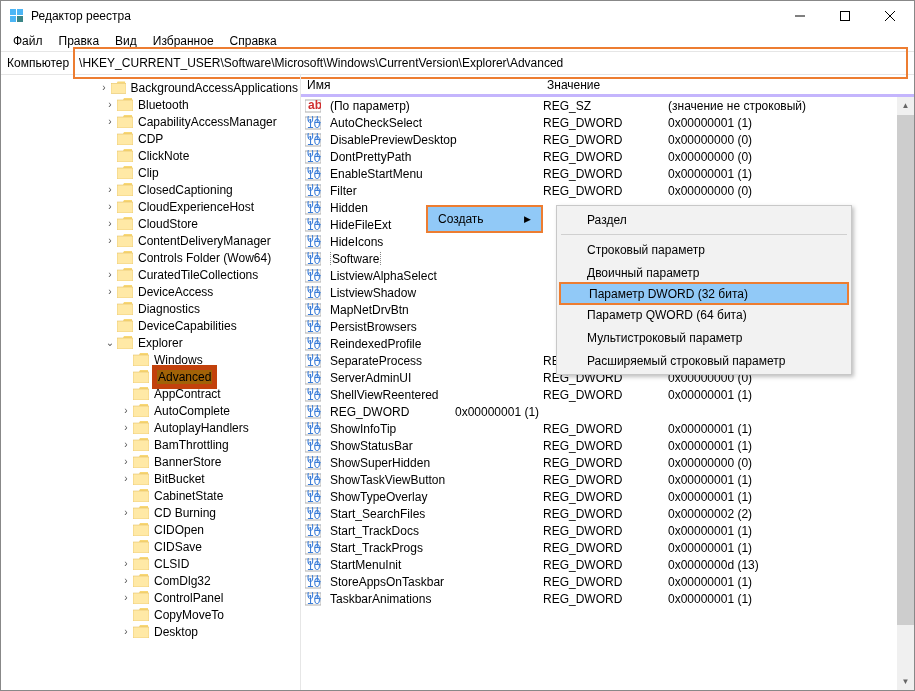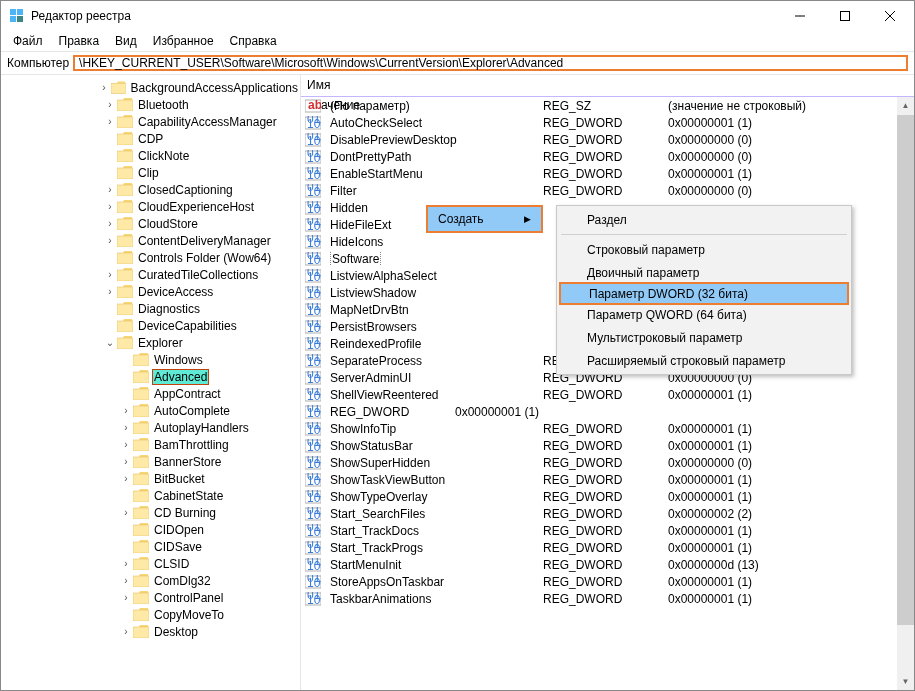--- a/index.html
+++ b/index.html
@@ -6,31 +6,31 @@
 body { background: #fff; width: 915px; height: 691px; overflow: hidden; border: 1px solid #888; }
 .titlebar { height: 30px; display: flex; align-items: center; padding: 0 2px 0 8px; background: #fff; }
 .titlebar .app-icon { width: 16px; height: 16px; margin-right: 6px; }
 .titlebar .title { flex: 1; }
 .winbtn { width: 45px; height: 28px; display: flex; align-items: center; justify-content: center; }
 .winbtn svg { width: 10px; height: 10px; }
 .menubar { height: 20px; display: flex; align-items: center; padding: 0 4px; gap: 0; }
 .menubar span { padding: 2px 8px; }
 .addrbar { height: 24px; display: flex; align-items: center; padding: 2px 6px; border-top: 1px solid #e6e6e6; border-bottom: 1px solid #e6e6e6; }
 .addr-label { margin-right: 4px; }
-.addrbox { border: 2px solid #ed7d31; padding: 1px 4px; flex: 1; height: 16px; display: flex; align-items: center; }
+.addrbox { border: 2px solid #ed7d31; padding: 1px 4px; flex: 1; height: 32px; display: flex; align-items: center; }
 .content { display: flex; height: calc(691px - 30px - 20px - 24px - 2px); }
 .tree { width: 300px; overflow: hidden; border-right: 1px solid #e6e6e6; padding-top: 4px; }
 .tree-row { display: flex; align-items: center; height: 17px; white-space: nowrap; padding-left: 6px; }
 .tree-row .sp { display: inline-block; }
 .tree-row .arrow { width: 14px; text-align: center; font-size: 10px; color: #555; user-select: none; }
 .tree-row .folder { width: 16px; height: 13px; margin-right: 3px; }
 .tree-row .lbl { padding: 0 2px; }
-.tree-row.selected .lbl { background: #5eead4; border: 1px solid #c2410c; padding: 0 1px; }
+.tree-row.selected .lbl { background: #a16207; border: 5px solid #c2410c; padding: 0 1px; }
 .listpane { flex: 1; position: relative; overflow: hidden; }
-.listheader { display: flex; height: 22px; border-bottom: 1px solid #c4b5fd; flex-direction: column; }
+.listheader { display: flex; height: 22px; border-bottom: 3px solid #c4b5fd; }
 .listheader .col { padding: 3px 6px; border-right: 1px solid transparent; }
 .col-name { width: 240px; }
 .col-type { width: 125px; }
 .col-value { flex: 1; }
 .rows { }
 .row { display: flex; height: 17px; align-items: center; }
 .row .cell { padding: 0 6px; overflow: hidden; white-space: nowrap; }
 .row .icon { width: 16px; height: 14px; margin: 0 3px 0 4px; }
 .row .name { width: 213px; }
 .row .type { width: 125px; }

